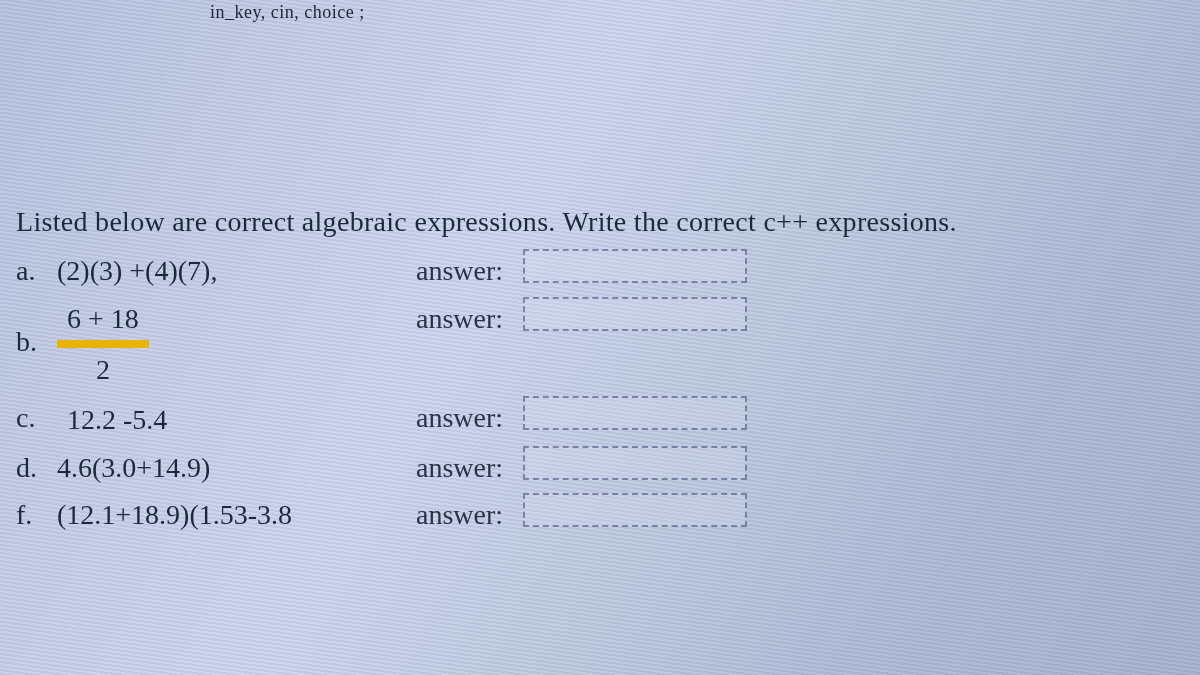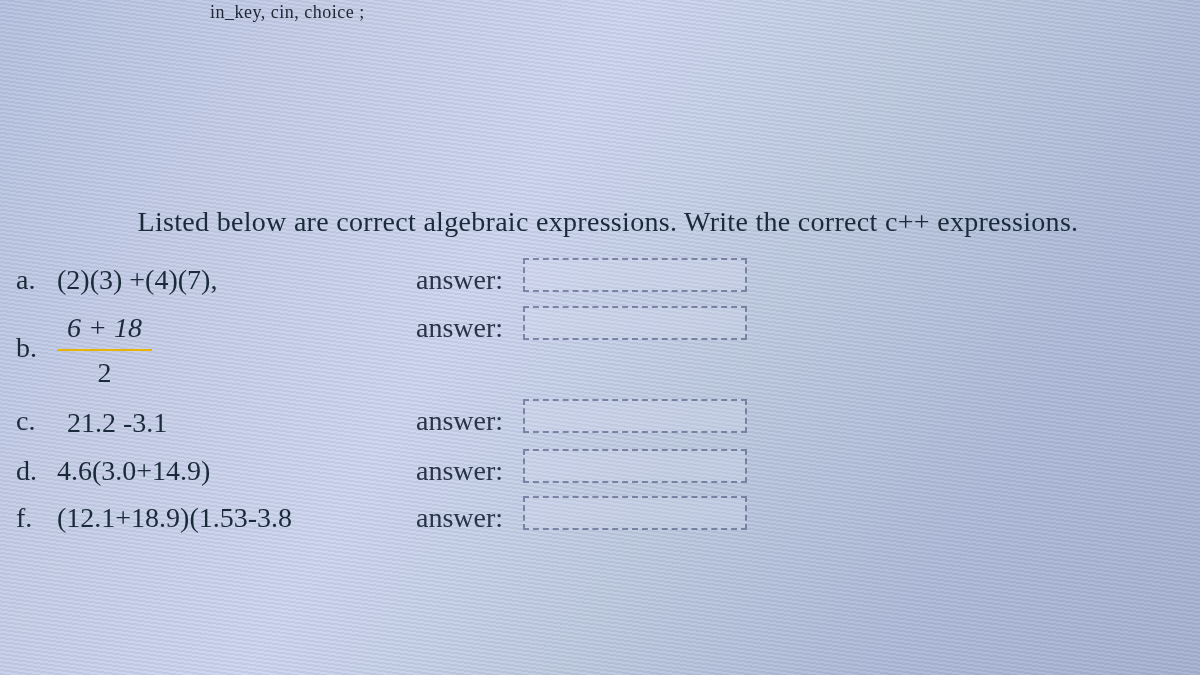--- a/index.html
+++ b/index.html
@@ -34,23 +34,22 @@
     }
     .top-crop {
       position: absolute;
       top: 2px;
       left: 210px;
       font-size: 18px;
       color: #202838;
       letter-spacing: 0.5px;
     }
     .prompt {
-      margin-bottom: 15px;
+      margin-bottom: 6px;
       letter-spacing: 0.3px;
-      text-align: center;
     }
     .row {
       display: flex;
       align-items: flex-start;
       margin-bottom: 4px;
     }
     .item-col {
       width: 400px;
       flex: 0 0 400px;
     }
@@ -70,23 +69,22 @@
       vertical-align: middle;
       background: rgba(220,225,245,0.25);
     }
     .frac {
       display: inline-block;
       vertical-align: middle;
     }
     .frac .num {
       display: block;
       text-align: center;
-      border-bottom: 2px solid #eab308;
+      border-bottom: 8px solid #eab308;
       padding: 0 10px;
-      font-style: italic;
     }
     .frac .den {
       display: block;
       text-align: center;
       padding: 0 10px;
     }
   </style>
 </head>
 <body>
 
@@ -116,21 +114,21 @@
       </span>
     </div>
     <span class="ans-label">answer:</span>
     <span class="box"></span>
   </div>
 
   <div class="row">
     <div class="item-col">
       <span class="label">c.</span>
       <span class="frac">
-        <span class="den">21.2 -3.1</span>
+        <span class="den">12.2 -5.4</span>
       </span>
     </div>
     <span class="ans-label">answer:</span>
     <span class="box"></span>
   </div>
 
   <div class="row">
     <div class="item-col">
       <span class="label">d.</span>
       <span>4.6(3.0+14.9)</span>

